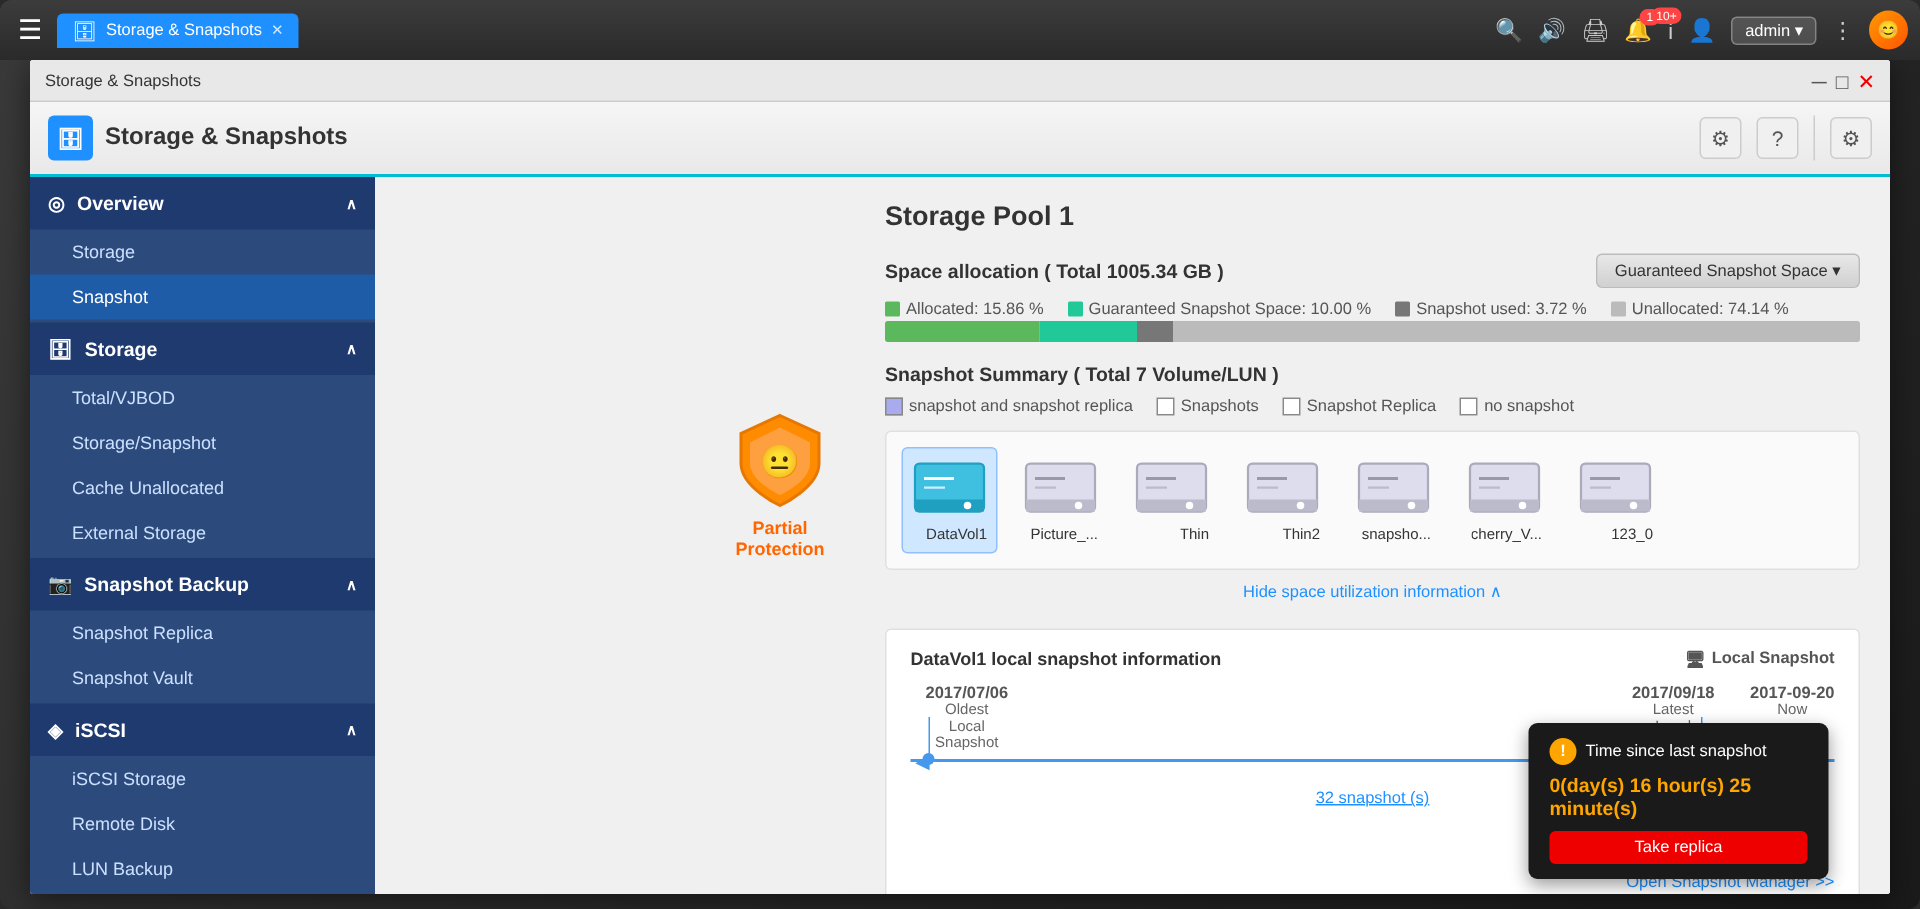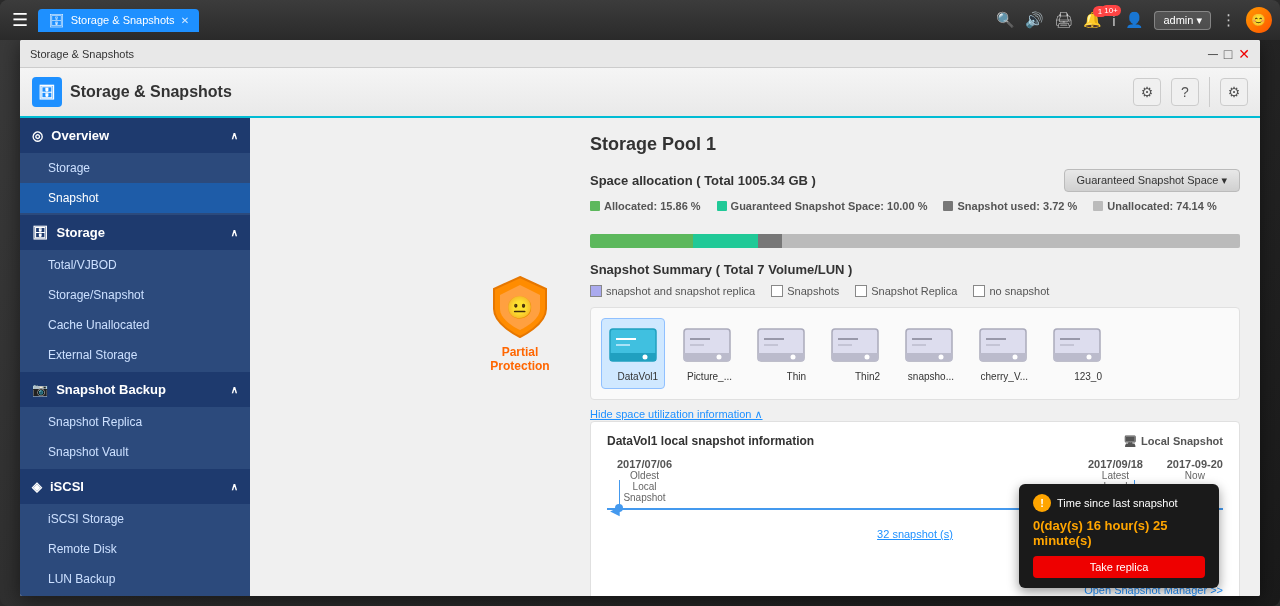--- a/index.html
+++ b/index.html
@@ -308,23 +308,22 @@
       align-items: center;
       gap: 6px;
       color: #333;
     }
 
     .legend-row {
       display: flex;
       gap: 16px;
       font-size: 11px;
       color: #555;
-      margin-bottom: 22px;
+      margin-bottom: 2px;
       flex-wrap: wrap;
-      font-weight: bold;
     }
 
     .legend-item {
       display: flex;
       align-items: center;
       gap: 4px;
     }
 
     .legend-dot {
       width: 10px;
@@ -415,26 +414,25 @@
       color: #333;
       text-align: center;
       max-width: 60px;
       overflow: hidden;
       text-overflow: ellipsis;
       white-space: nowrap;
     }
 
     
     .hide-space-link {
-      text-align: left;
+      text-align: center;
       font-size: 11px;
       color: #1e90ff;
       cursor: pointer;
-      margin-bottom: 0;
-      text-decoration: underline;
+      margin-bottom: 18px;
     }
 
     
     .snapshot-info-panel {
       background: #fff;
       border: 1px solid #e0e0e0;
       border-radius: 4px;
       padding: 12px 16px;
     }
 

